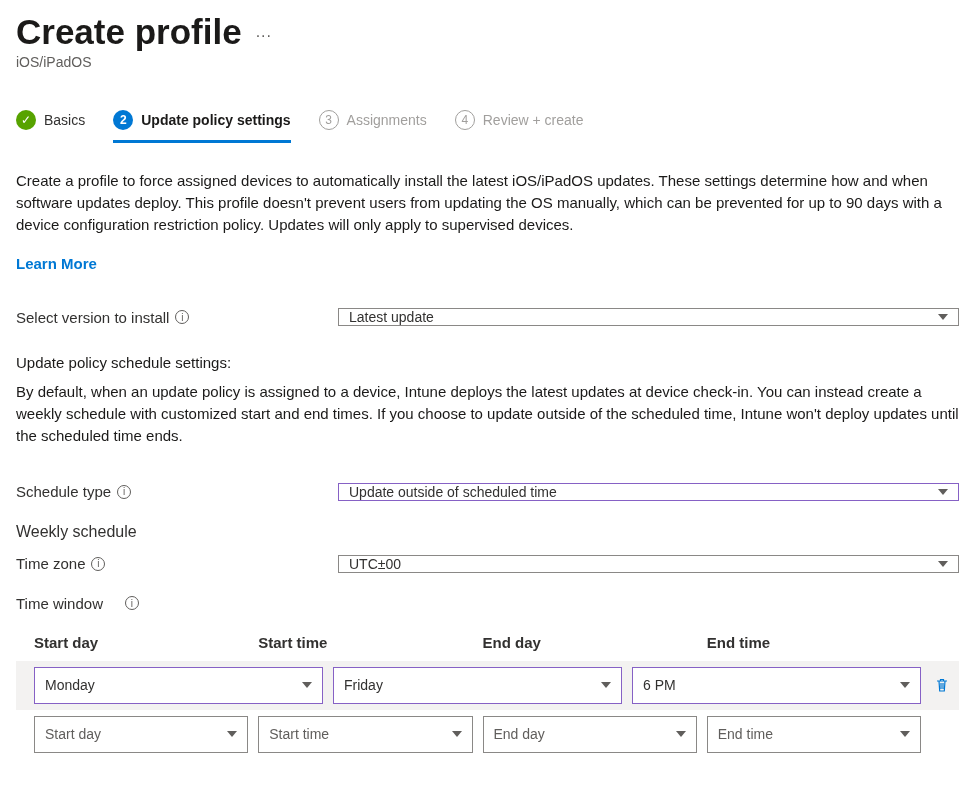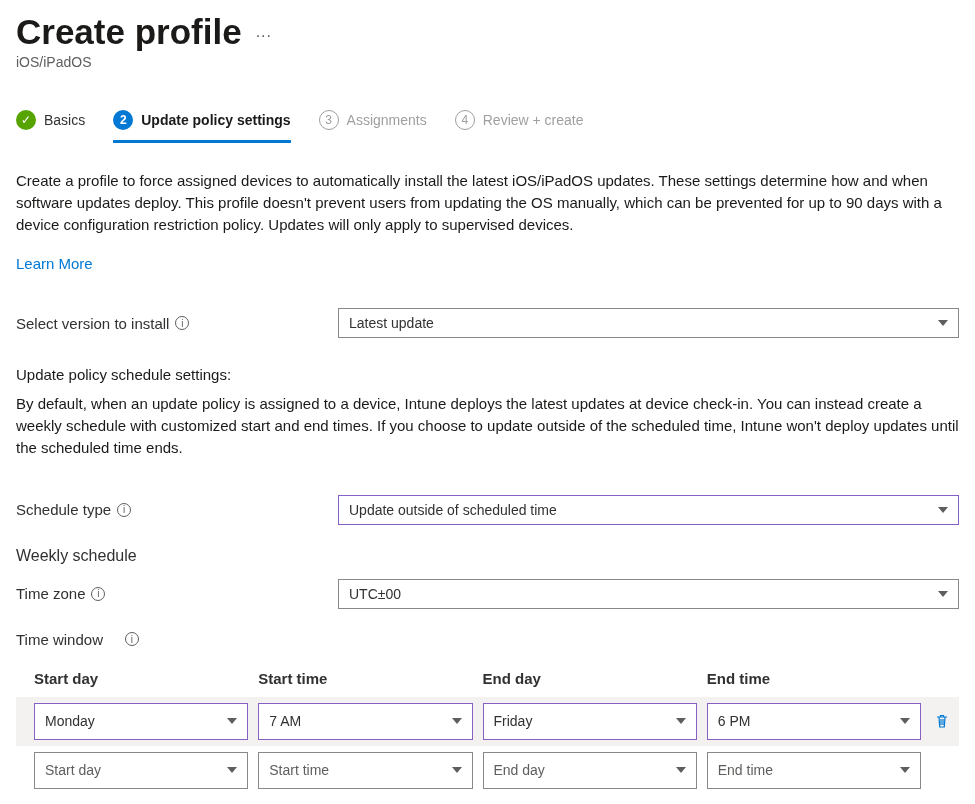--- a/index.html
+++ b/index.html
@@ -18,25 +18,25 @@
   .tabs { display: flex; align-items: center; gap: 28px; margin-top: 40px; border-bottom: 1px solid transparent; }
   .tab { display: flex; align-items: center; gap: 8px; padding-bottom: 10px; border-bottom: 3px solid transparent; cursor: pointer; margin-bottom: -2px; }
   .tab.done .badge { background: #57a300; color: #fff; border-radius: 50%; width: 20px; height: 20px; display:flex; align-items:center; justify-content:center; font-size:12px; }
   .tab.done .lbl { font-weight: 400; color:#323130; }
   .tab.active { border-bottom-color: #0078d4; }
   .tab.active .badge { background:#0078d4; color:#fff; border-radius:50%; width:20px;height:20px;display:flex;align-items:center;justify-content:center;font-size:12px;font-weight:600;}
   .tab.active .lbl { font-weight:600; color:#1b1a19; }
   .tab.pending .badge { border:1.5px solid #a19f9d; color:#a19f9d; border-radius:50%; width:20px;height:20px;display:flex;align-items:center;justify-content:center;font-size:12px;}
   .tab.pending .lbl { color:#a19f9d; }
   .desc { margin-top: 28px; line-height: 1.45; font-size: 15px; color:#1b1a19;}
-  .link { color:#0078d4; margin-top: 20px; display:inline-block; cursor:pointer; font-size:15px;}
+  .link { color:#0078d4; margin-top: 20px; display:inline-block; cursor:pointer; font-size:15px;font-weight:bold;}
   .row { display:flex; align-items:center; margin-top: 36px; }
   .row .label { width: 322px; display:flex; align-items:center; gap:6px; font-size:15px;}
   .row .field { flex:1; }
-  .select { width:100%; height:30px; border:1px solid #8a8886; background:#fff; padding:0 10px; display:flex; align-items:center; justify-content:space-between; cursor:pointer; font-size:14px; color:#323130;}
+  .select { width:100%; height:18px; border:1px solid #8a8886; background:#fff; padding:0 10px; display:flex; align-items:center; justify-content:space-between; cursor:pointer; font-size:14px; color:#323130;}
   .select.purple { border:1px solid #8661c5; }
   .infoicon { width:14px; height:14px; border:1px solid #605e5c; border-radius:50%; display:inline-flex; align-items:center; justify-content:center; font-size:10px; color:#605e5c; font-style: normal; cursor:help;}
   .section-title { margin-top: 28px; font-size:15px; color:#1b1a19;}
   .body-text { margin-top: 10px; line-height:1.45; font-size:15px; color:#1b1a19;}
   .chev { width:0;height:0;border-left:5px solid transparent;border-right:5px solid transparent;border-top:6px solid #605e5c;}
   .tw-label { margin-top: 22px; font-size:15px; display:flex; align-items:center; gap:22px;}
   .tw-table { margin-top: 22px; }
   .tw-head { display:flex; padding: 0 6px 10px 18px; gap:10px;}
   .tw-head div { flex:1; font-weight:600; font-size:15px;}
   .tw-row { display:flex; align-items:center; padding:6px 6px 6px 18px; gap:10px;}
@@ -150,26 +150,20 @@
 
   <div class="tw-row active">
     <div class="cell">
         <div class="select purple">
           <span>Monday</span>
           <span class="chev"></span>
         </div>
       </div>
     <div class="cell">
         <div class="select purple">
-          <span>7 AM</span>
-          <span class="chev"></span>
-        </div>
-      </div>
-    <div class="cell">
-        <div class="select purple">
           <span>Friday</span>
           <span class="chev"></span>
         </div>
       </div>
     <div class="cell">
         <div class="select purple">
           <span>6 PM</span>
           <span class="chev"></span>
         </div>
       </div>

